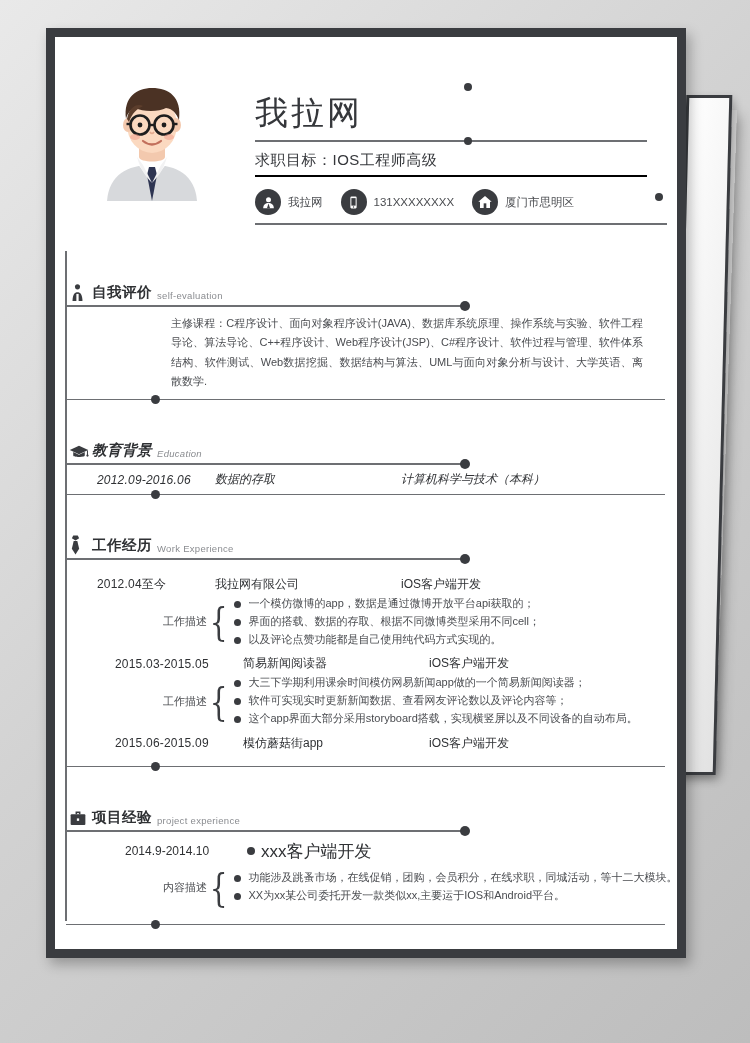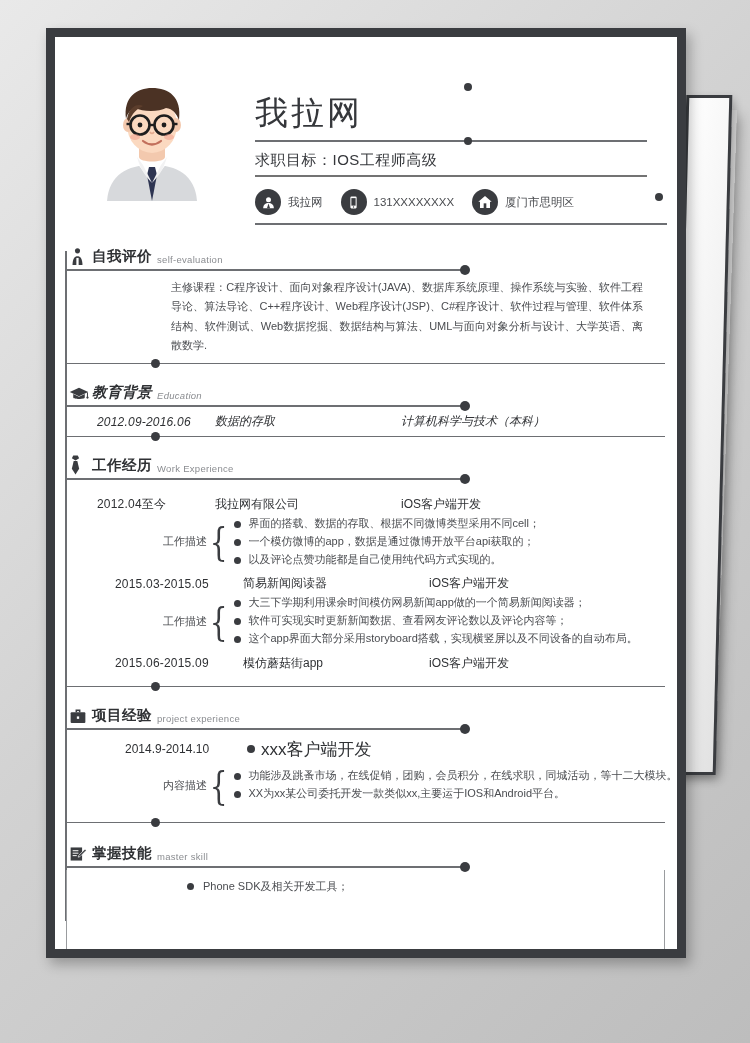--- a/index.html
+++ b/index.html
@@ -101,21 +101,21 @@
     display: inline-block;
     min-width: 392px;
   }
 
   .objective {
     margin-top: 9px;
     font-size: 15px;
     color: #35373b;
     letter-spacing: 0.5px;
     padding-bottom: 5px;
-    border-bottom: 2px solid #737373;
+    border-bottom: 2px solid #000000;
     display: block;
     width: 392px;
   }
 
   .contact-row {
     margin-top: 12px;
     display: flex;
     align-items: center;
     width: 400px;
     padding-bottom: 10px;
@@ -161,20 +161,21 @@
 
   
   .section { position: relative; }
 
   .sec-head {
     position: relative;
     display: flex;
     align-items: flex-end;
     padding-left: 14px;
     height: 24px;
+    margin-top: 36px;
   }
   .sec-icon {
     width: 20px; height: 20px;
     margin-right: 3px;
     display: flex; align-items: flex-end;
     flex: none;
   }
   .sec-icon svg { display:block; }
   .sec-cn {
     font-size: 14.5px;
@@ -488,22 +489,22 @@
 
     <div class="entry-row" style="margin-top:16px;">
       <span class="entry-date">2012.04至今</span>
       <span class="entry-org">我拉网有限公司</span>
       <span class="entry-role">iOS客户端开发</span>
     </div>
     <div class="desc-block">
       <span class="desc-label">工作描述</span>
       <span class="brace">{</span>
       <ul class="desc-list">
+        <li>一个模仿微博的app，数据是通过微博开放平台api获取的；</li>
         <li>界面的搭载、数据的存取、根据不同微博类型采用不同cell；</li>
-        <li>一个模仿微博的app，数据是通过微博开放平台api获取的；</li>
         <li>以及评论点赞功能都是自己使用纯代码方式实现的。</li>
       </ul>
     </div>
 
     <div class="entry-row" style="margin-top:7px; padding-left:60px;">
       <span class="entry-date" style="width:128px;">2015.03-2015.05</span>
       <span class="entry-org">简易新闻阅读器</span>
       <span class="entry-role">iOS客户端开发</span>
     </div>
     <div class="desc-block">

